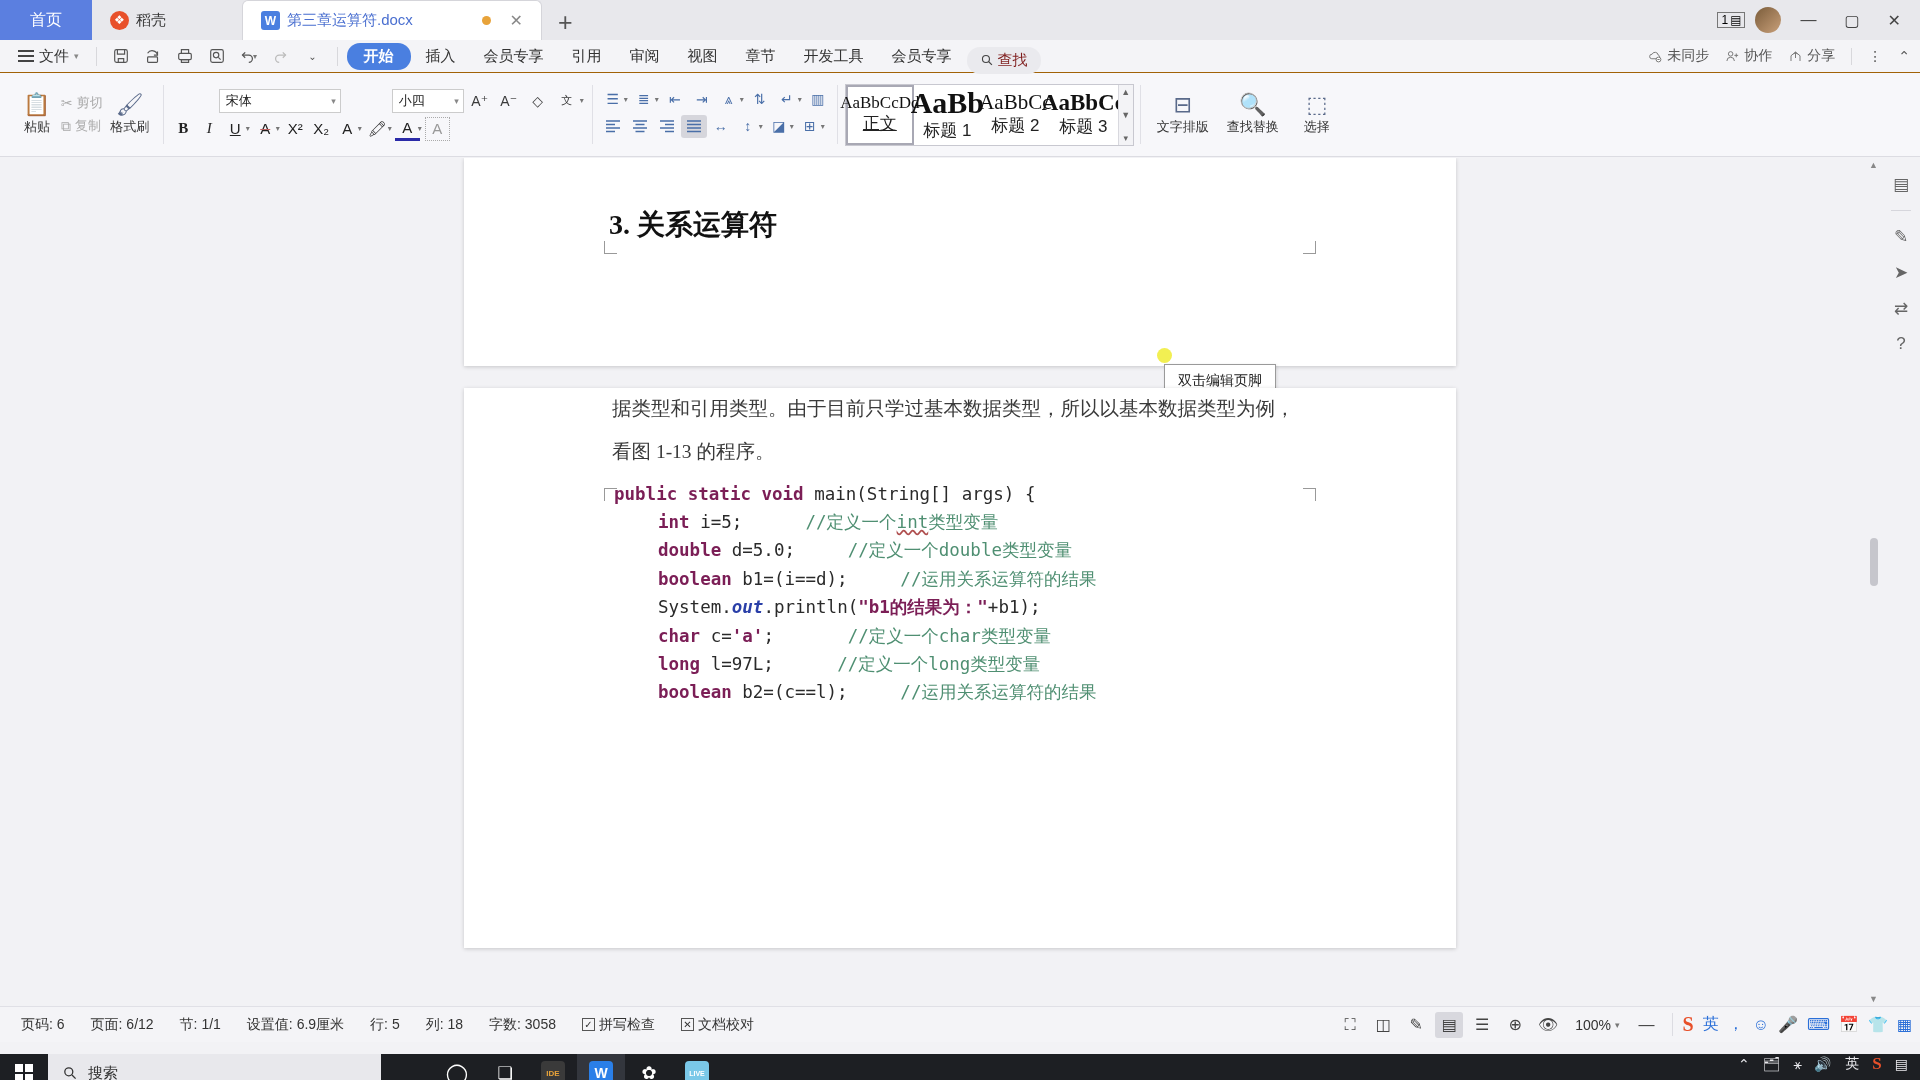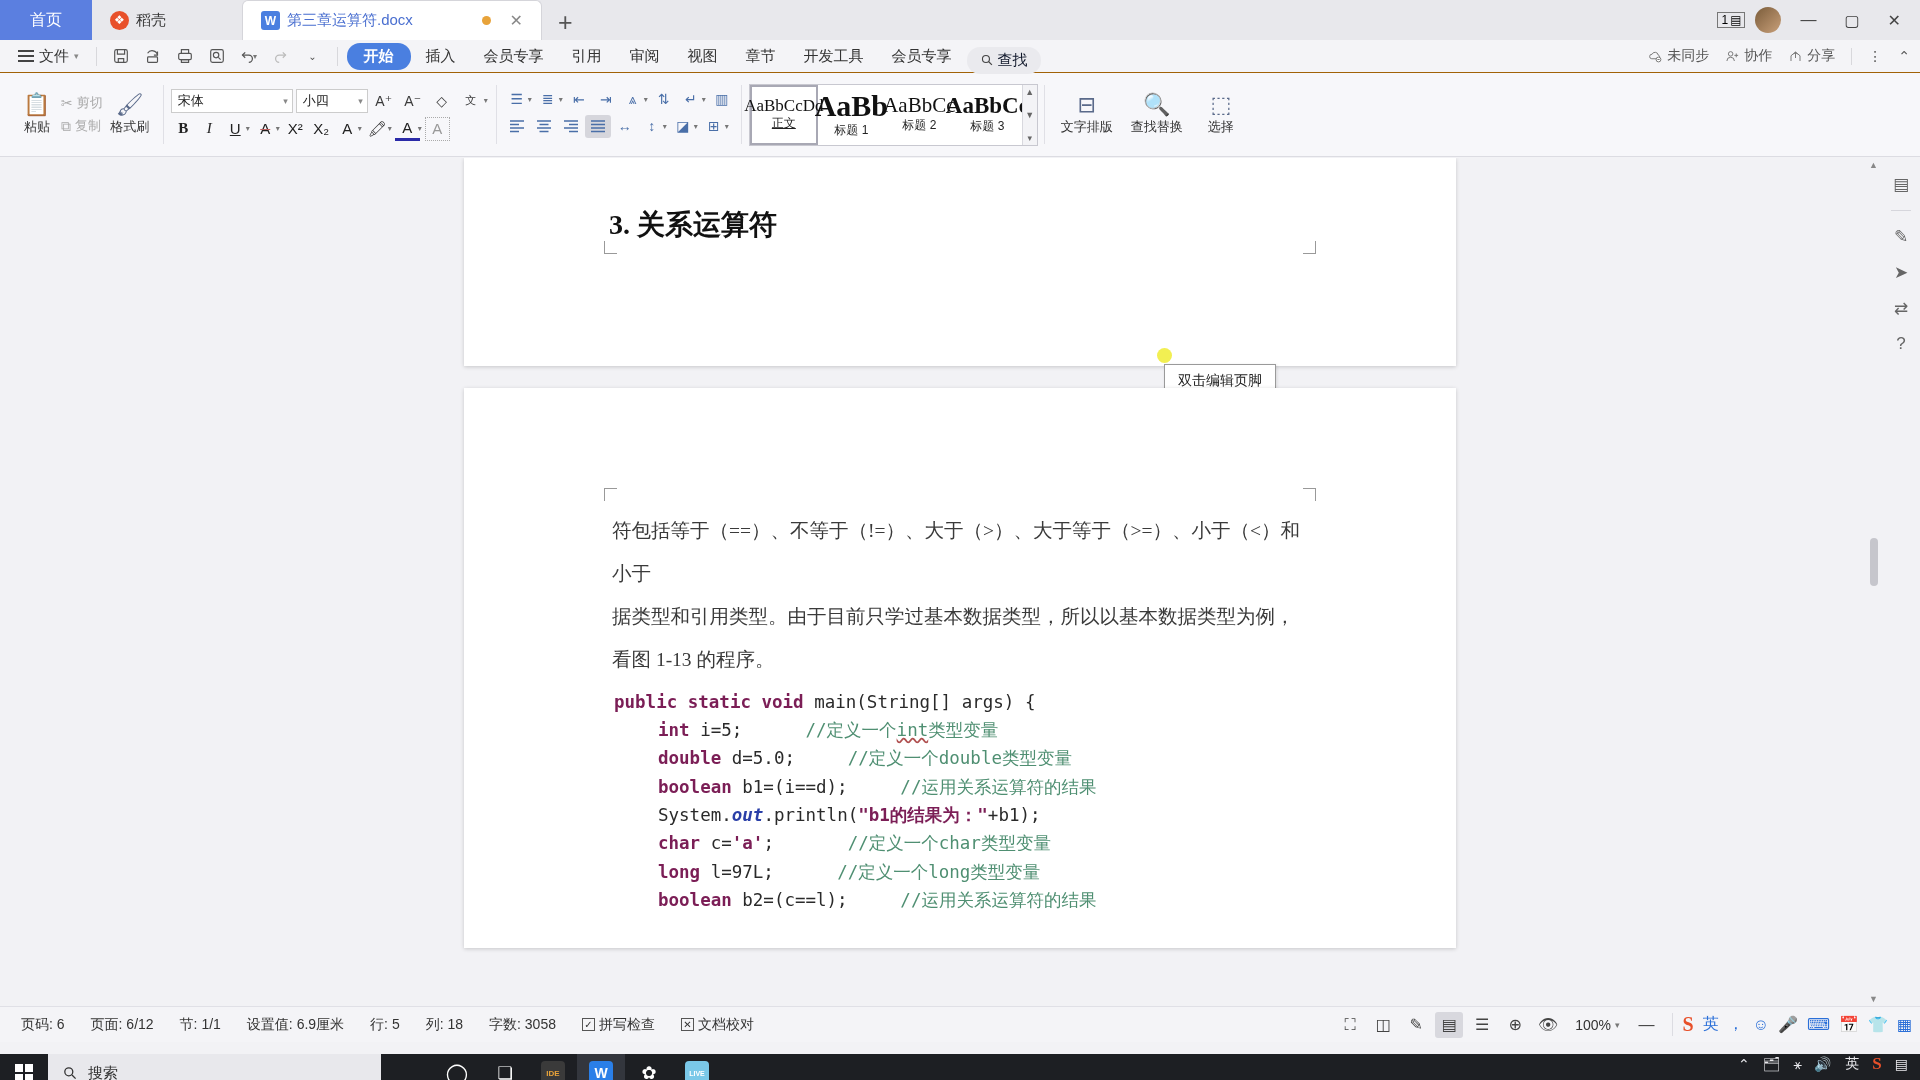--- a/index.html
+++ b/index.html
@@ -55,21 +55,21 @@
     color: #333; padding: 3px 8px; }
   .hamburger { display: inline-flex; flex-direction: column; gap: 3px; }
   .hamburger i { display: block; width: 16px; height: 2px; background: #444; }
   .mb-sep { width: 1px; height: 19px; background: #d8d8dc; margin: 0 7px; }
   .mb-icon { width: 30px; height: 26px; display: flex; align-items: center;
     justify-content: center; color: #555; font-size: 15px; }
   .mb-icon svg { width: 18px; height: 18px; }
   .mb-tab { font-size: 15px; color: #333; padding: 4px 13px; border-radius: 13px; }
   .mb-tab.active { background: #4a7fe0; color: #fff; font-weight: bold; padding: 4px 17px; }
   .mb-find { display: flex; align-items: center; gap: 4px; font-size: 15px;
-    color: #0f172a; background: #eaeaee; border-radius: 13px; padding: 4px 13px; margin-top: 8px; }
+    color: #7f1d1d; background: #eaeaee; border-radius: 13px; padding: 4px 13px; margin-top: 8px; }
   .mb-right { margin-left: auto; display: flex; align-items: center; gap: 16px;
     font-size: 14px; color: #555; }
   .mb-right span.it { display: flex; align-items: center; gap: 4px; }
 
   
   .ribbon {
     height: 84px; background: #f7f7fa; display: flex; align-items: stretch;
     padding: 4px 6px; border-bottom: 1px solid #dcdce2;
   }
   .rgroup { display: flex; align-items: center; padding: 0 7px; position: relative; }
@@ -79,21 +79,21 @@
   .bigbtn { display: flex; flex-direction: column; align-items: center;
     justify-content: center; font-size: 13px; color: #333; width: 48px; gap: 2px; }
   .bigbtn .gl { font-size: 22px; line-height: 1; color: #5a6a8a; }
   .smallcol { display: flex; flex-direction: column; justify-content: center; gap: 5px; }
   .smallbtn { display: flex; align-items: center; gap: 4px; font-size: 13px;
     color: #aaa; }
   .smallbtn .gl { font-size: 14px; }
 
   .fontrow { display: flex; align-items: center; gap: 3px; margin-bottom: 4px; }
   .fsel { border: 1px solid #ccc; background: #fff; height: 24px; font-size: 13px;
-    display: flex; align-items: center; padding: 0 4px 0 6px; color: #222; }
+    display: flex; align-items: center; padding: 0 4px 0 6px; color: #222; margin-left: 48px; }
   .fsel .nm { flex: 1; }
   .fsel .car { color: #888; font-size: 9px; margin-left: 6px; }
   .fname { width: 122px; }
   .fsize { width: 72px; }
   .ficon { width: 26px; height: 24px; display: flex; align-items: center;
     justify-content: center; font-size: 14px; color: #3a3a3a; }
   .fmtrow { display: flex; align-items: center; gap: 1px; }
   .fb { width: 25px; height: 24px; display: flex; align-items: center;
     justify-content: center; font-size: 15px; color: #222; }
   .car2 { font-size: 8px; color: #777; margin-left: -3px; margin-right: 2px; }
@@ -104,21 +104,21 @@
   .pb.on { background: #d6d6dc; border-radius: 3px; }
   .pb svg { width: 16px; height: 16px; }
 
   .styles { display: flex; align-items: stretch; border: 1px solid #c8c8d0;
     background: #fff; height: 62px; align-self: center; }
   .style { width: 68px; display: flex; flex-direction: column; align-items: center;
     justify-content: center; gap: 1px; border-right: 1px solid transparent; }
   .style.sel { border: 2px solid #a8a8b4; background: #fff; }
   .style .prev { font-family: "Liberation Serif", serif; color: #111;
     line-height: 1; white-space: nowrap; }
-  .style .lbl { font-size: 12px; color: #222; }
+  .style .lbl { font-size: 17px; color: #222; }
   .style.sel .lbl { text-decoration: underline; }
   .stylescroll { width: 15px; background: #f3f3f6; display: flex;
     flex-direction: column; justify-content: space-between; align-items: center;
     border-left: 1px solid #d8d8de; font-size: 9px; color: #666; padding: 2px 0; }
 
   
   .docarea { position: absolute; left: 0; right: 0; top: 158px; bottom: 74px;
     background: #f2f2f5; overflow: hidden; }
   .page { background: #fff; width: 992px; margin: 0 auto; position: relative;
     box-shadow: 0 1px 4px rgba(0,0,0,.18); }
@@ -482,21 +482,20 @@
     <div class="h3">3. 关系运算符</div>
     <div class="corner c-bl" style="left:140px;bottom:112px"></div>
     <div class="corner c-br" style="right:140px;bottom:112px"></div>
     <div class="cursorDot"></div>
     <div class="tooltip">双击编辑页脚</div>
   </div>
 
   <div class="page page2">
     <div class="corner c-tl" style="left:140px;top:100px"></div>
     <div class="corner c-tr" style="right:140px;top:100px"></div>
-    <div class="body2" style="padding-top:122px">符包括等于（==）、不等于（!=）、大于（&gt;）、大于等于（&gt;=）、小于（&lt;）和小于</div>
     <div class="body2">据类型和引用类型。由于目前只学过基本数据类型，所以以基本数据类型为例，</div>
     <div class="body2">看图 1-13 的程序。</div>
     <div class="code" id="code-block"><div><span class="kw">public static void </span><span class="ident">main(String[] args) {</span></div><div style="padding-left: 44px;"><span class="kw">int </span><span class="ident">i=5;      </span><span class="cm">//定义一个</span><span class="cm sq">int</span><span class="cm">类型变量</span></div><div style="padding-left: 44px;"><span class="kw">double </span><span class="ident">d=5.0;     </span><span class="cm">//定义一个double类型变量</span></div><div style="padding-left: 44px;"><span class="kw">boolean </span><span class="ident">b1=(i==d);     </span><span class="cm">//运用关系运算符的结果</span></div><div style="padding-left: 44px;"><span class="ident">System.</span><span class="ital">out</span><span class="ident">.println(</span><span class="str">"b1的结果为："</span><span class="ident">+b1);</span></div><div style="padding-left: 44px;"><span class="kw">char </span><span class="ident">c=</span><span class="str">'a'</span><span class="ident">;       </span><span class="cm">//定义一个char类型变量</span></div><div style="padding-left: 44px;"><span class="kw">long </span><span class="ident">l=97L;      </span><span class="cm">//定义一个long类型变量</span></div><div style="padding-left: 44px;"><span class="kw">boolean </span><span class="ident">b2=(c==l);     </span><span class="cm">//运用关系运算符的结果</span></div></div>
   </div>
 </div>
 
 <div class="scrollbar">
   <div class="scrollarrow" style="top:2px">▲</div>
   <div class="scrollthumb"></div>
   <div class="scrollarrow" style="bottom:2px">▼</div>

